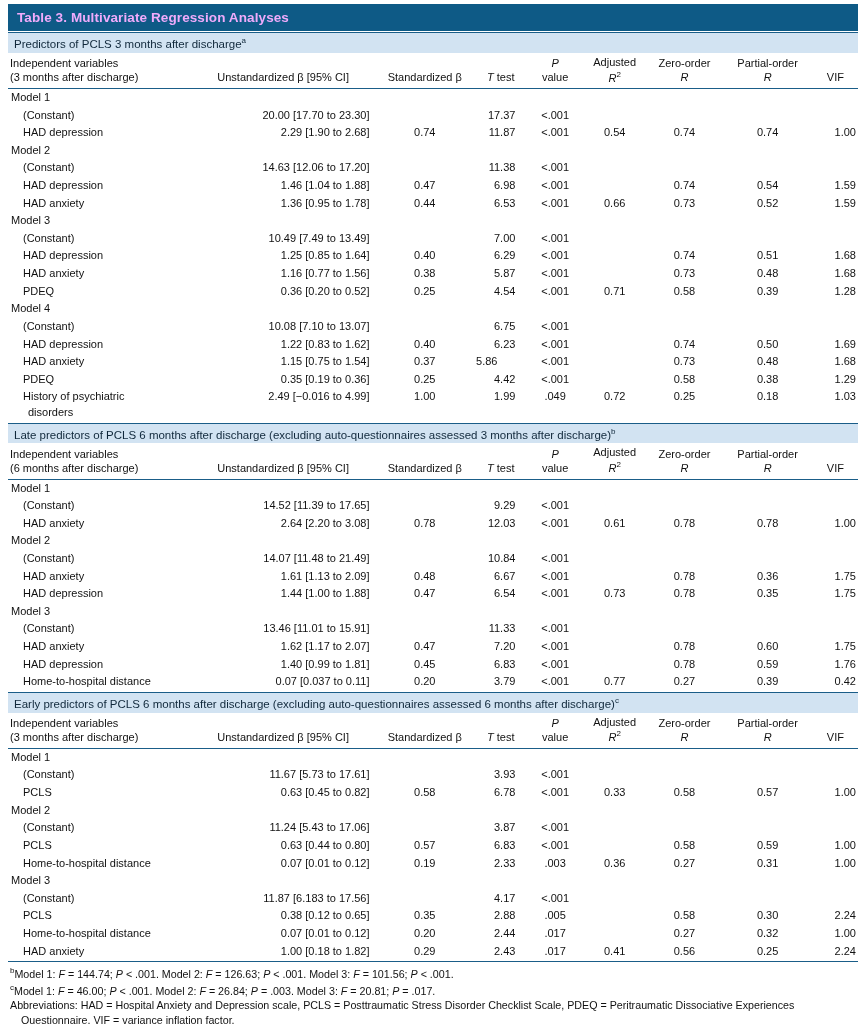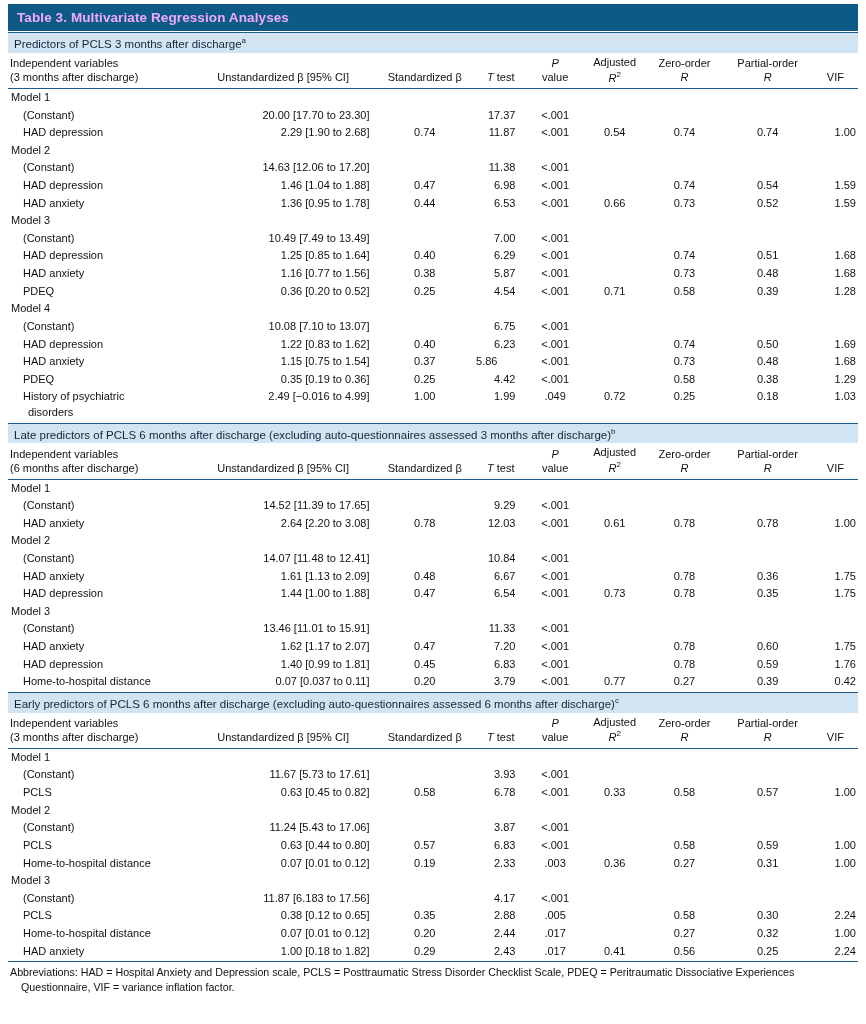--- a/index.html
+++ b/index.html
@@ -365,21 +365,21 @@
             <td style="text-align: center;">0.78</td>
             <td style="text-align: right; padding-right: 2px;">1.00</td>
           </tr>
           <tr>
             <td class="model" colspan="9">Model 2</td>
           </tr>
           <tr>
             <td class="lab ind">
               <div>(Constant)</div>
             </td>
-            <td style="text-align: right; padding-right: 6px;">14.07 [11.48 to 12.41]</td>
+            <td style="text-align: right; padding-right: 6px;">14.07 [11.48 to 21.49]</td>
             <td style="text-align: center;"></td>
             <td style="text-align: right; padding-right: 12px;">10.84</td>
             <td style="text-align: center;">&lt;.001</td>
             <td style="text-align: center;"></td>
             <td style="text-align: center;"></td>
             <td style="text-align: center;"></td>
             <td style="text-align: right; padding-right: 2px;"></td>
           </tr>
           <tr>
             <td class="lab ind">
@@ -637,16 +637,18 @@
             <td style="text-align: center;">.017</td>
             <td style="text-align: center;">0.41</td>
             <td style="text-align: center;">0.56</td>
             <td style="text-align: center;">0.25</td>
             <td style="text-align: right; padding-right: 2px;">2.24</td>
           </tr>
         </tbody>
       </table>
     </div>
   <div id="footnotes" class="fnotes">
+      <div class="fnote"><sup>b</sup>Model 1: <i>F</i> = 144.74; <i>P</i> &lt; .001. Model 2: <i>F</i> = 126.63; <i>P</i> &lt; .001. Model 3: <i>F</i> = 101.56; <i>P</i> &lt; .001.</div>
+      <div class="fnote"><sup>c</sup>Model 1: <i>F</i> = 46.00; <i>P</i> &lt; .001. Model 2: <i>F</i> = 26.84; <i>P</i> = .003. Model 3: <i>F</i> = 20.81; <i>P</i> = .017.</div>
       <div class="fnote">Abbreviations: HAD = Hospital Anxiety and Depression scale, PCLS = Posttraumatic Stress Disorder Checklist Scale, PDEQ = Peritraumatic Dissociative Experiences Questionnaire, VIF = variance inflation factor.</div>
     </div>
 
 </div>
 
 </body></html>

